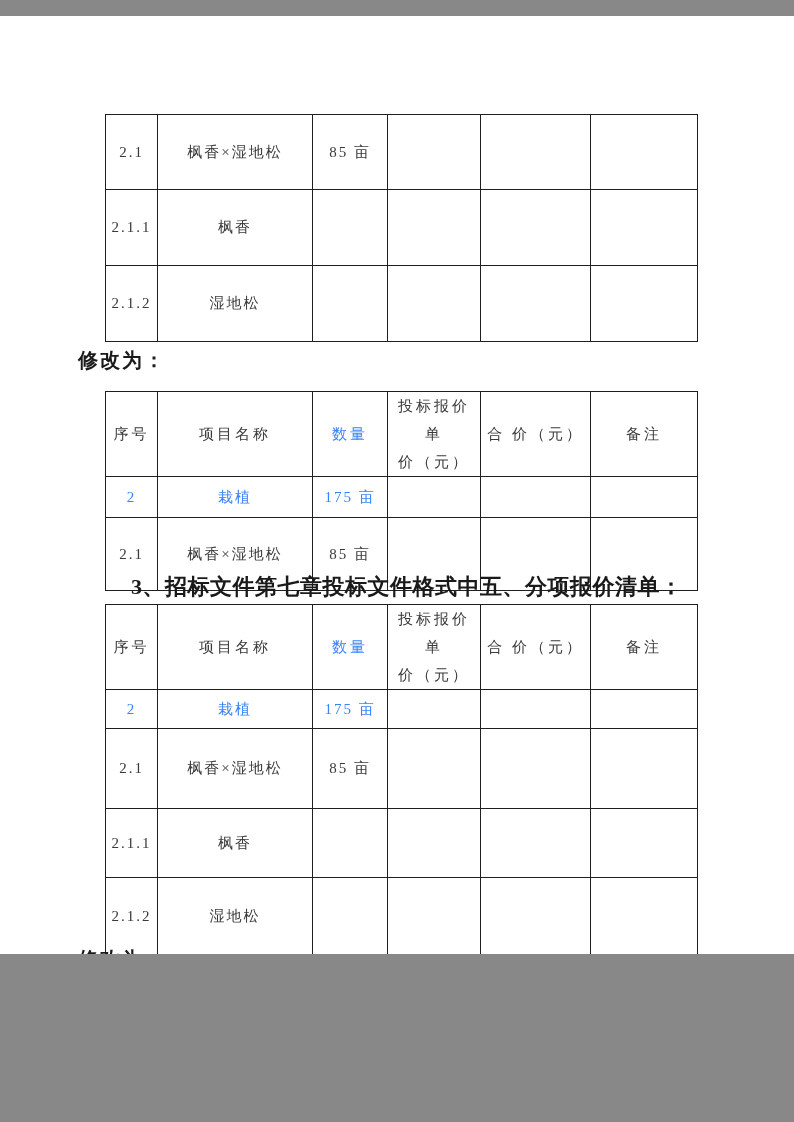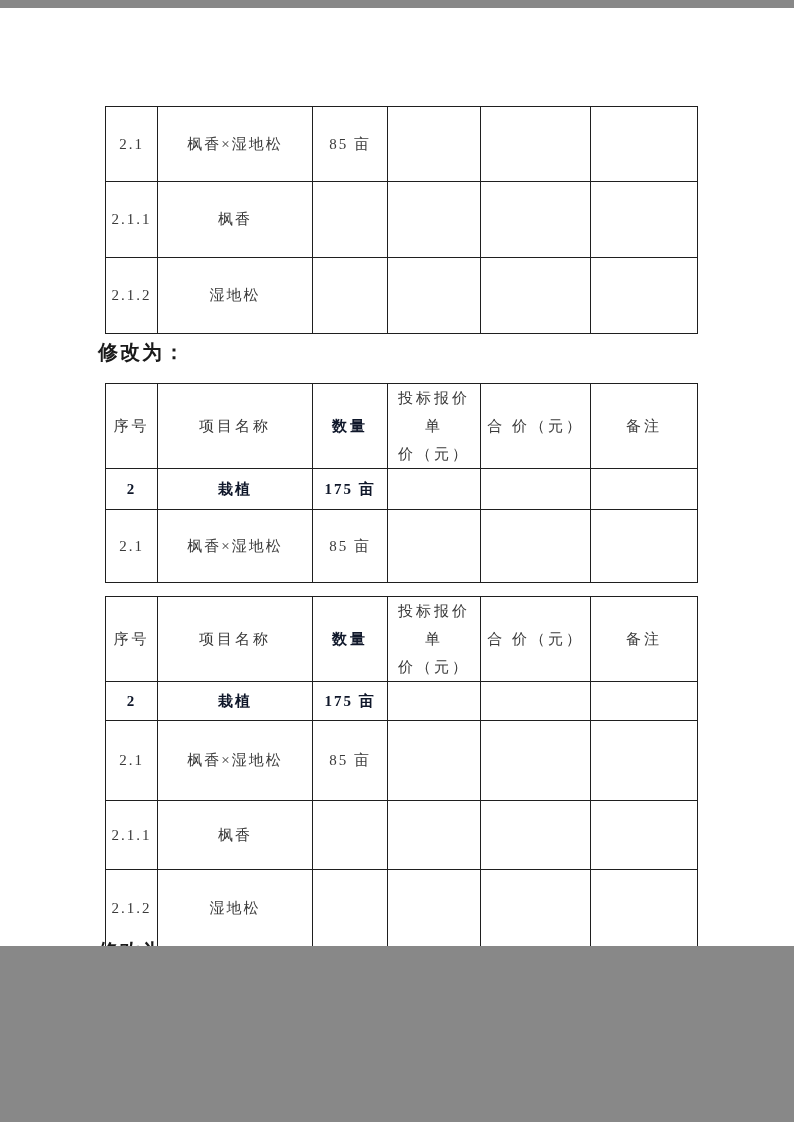--- a/index.html
+++ b/index.html
@@ -1,20 +1,20 @@
 <!DOCTYPE html>
 <html><head>
 <meta charset="utf-8">
 <style>
   * { margin:0; padding:0; box-sizing:border-box; }
   html,body { background:#888; }
   .page {
     position:relative;
     width:794px; height:938px;
-    margin:8px auto;
+    margin:16px auto;
     background:#ffffff;
     overflow:hidden;
     font-family:"Liberation Serif","DejaVu Serif",serif;
   }
   table.doc-table {
     position:absolute;
     left:105px;
     width:592px;
     border-collapse:collapse;
     table-layout:fixed;
@@ -25,28 +25,28 @@
     vertical-align:middle;
     font-size:15px;
     color:#3a3a3a;
     letter-spacing:2px;
     padding:0 2px;
     overflow:hidden;
   }
   .doc-table tr.header-row td { letter-spacing:3px; }
   .doc-table td.bold-cell,
   .doc-table tr.bold-row td {
-    font-weight:bold;
-    color:#0f172a;
+    font-weight:normal;
+    color:#3b82f6;
     letter-spacing:2px;
   }
   .unit-price-cell div { line-height:28px; }
   .modify-label {
     position:absolute;
-    left:98px;
+    left:78px;
     font-size:20px;
     font-weight:bold;
     color:#1a1a1a;
     letter-spacing:2px;
   }
   .section-heading {
     position:absolute;
     left:131px;
     font-size:22px;
     font-weight:bold;
@@ -138,20 +138,21 @@
         <td>2.1</td>
         <td>枫香×湿地松</td>
         <td>85 亩</td>
         <td></td>
         <td></td>
         <td></td>
       </tr>
     </tbody>
   </table>
 
+  <div class="section-heading" style="top:556px;">3、招标文件第七章投标文件格式中五、分项报价清单：</div>
 
   <table class="doc-table" style="top:588px;">
     <colgroup>
         <col class="c1">
         <col class="c2">
         <col class="c3">
         <col class="c4">
         <col class="c5">
         <col class="c6">
       </colgroup>

